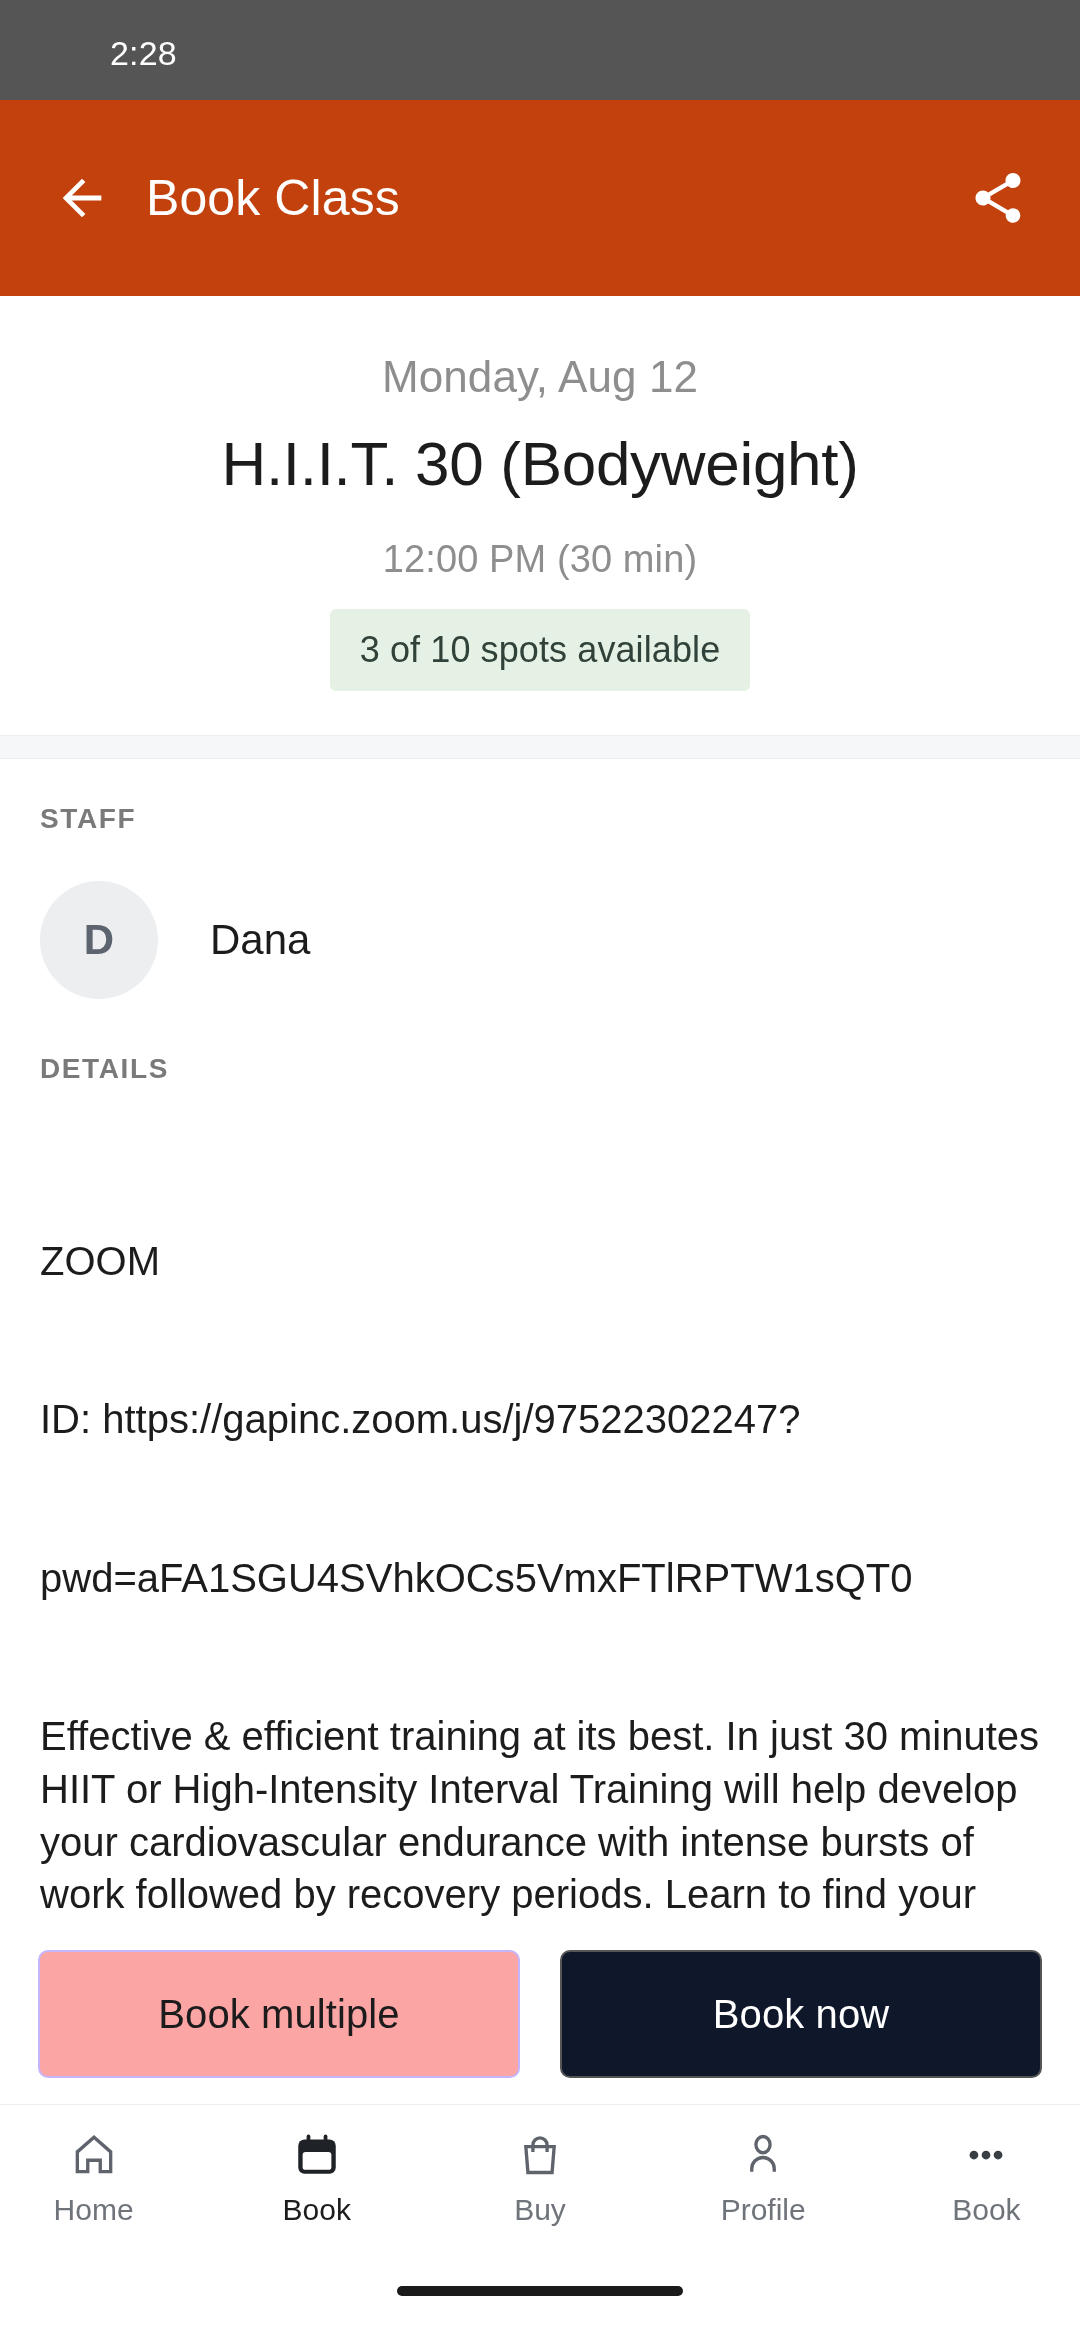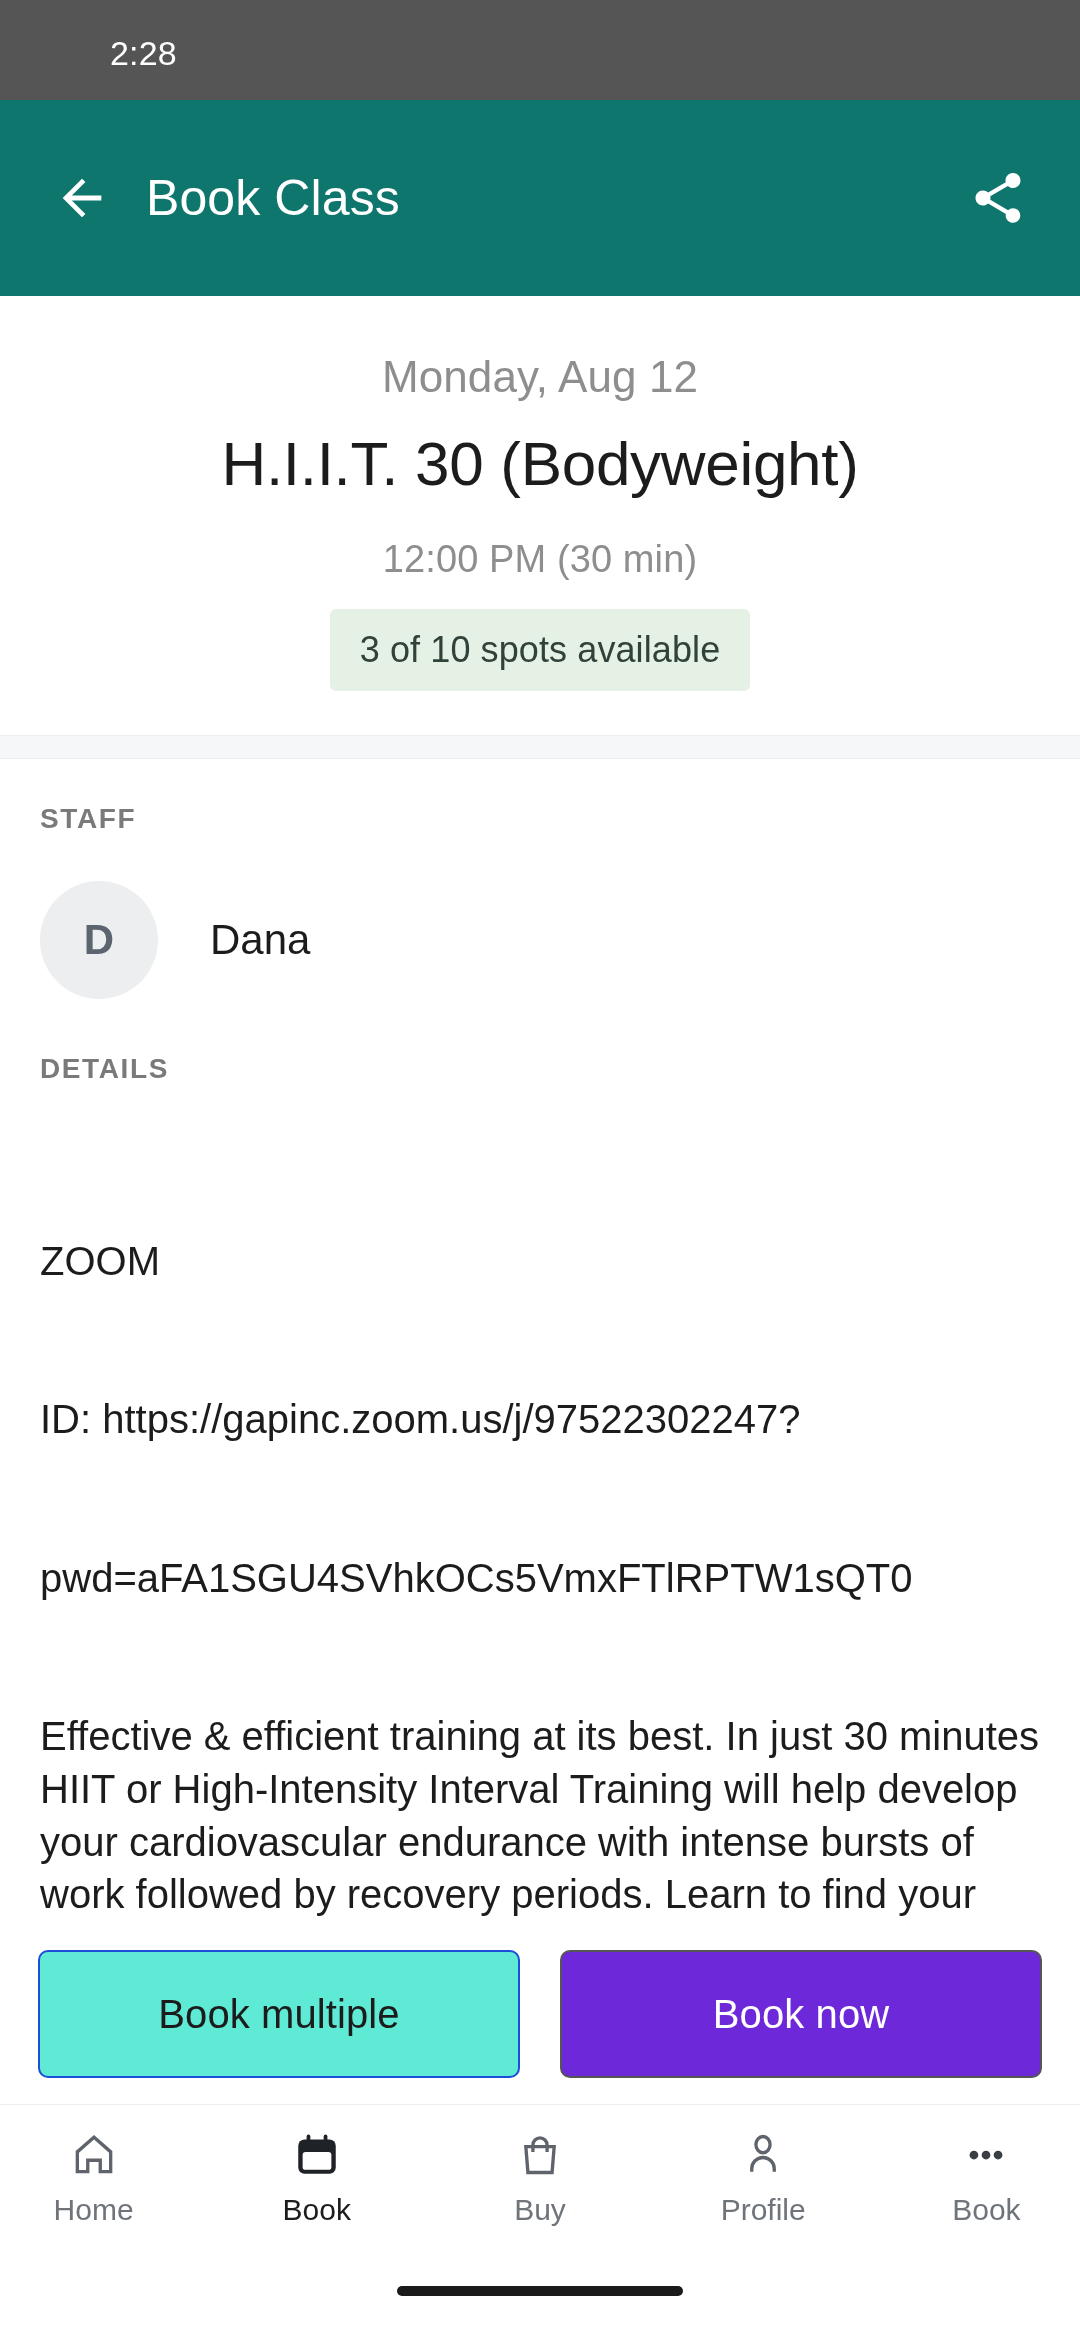--- a/index.html
+++ b/index.html
@@ -35,21 +35,21 @@
     color: #ffffff;
     font-size: 34px;
     letter-spacing: 0.2px;
     margin-left: 62px;
     margin-top: 6px;
   }
 
   
   .app-bar {
     height: 196px;
-    background: #0f766e;
+    background: #c2410c;
     flex: 0 0 196px;
     display: flex;
     align-items: center;
     padding: 0 44px 0 44px;
   }
   .back-btn {
     width: 76px;
     height: 76px;
     display: flex;
     align-items: center;
@@ -194,26 +194,26 @@
     height: 128px;
     border-radius: 10px;
     display: flex;
     align-items: center;
     justify-content: center;
     font-size: 40px;
     cursor: pointer;
     letter-spacing: 0.1px;
   }
   .btn-outline {
-    background: #5eead4;
-    border: 2px solid #1d4ed8;
+    background: #fca5a5;
+    border: 2px solid #c4b5fd;
     color: #1c1c1c;
   }
   .btn-filled {
-    background: #6d28d9;
+    background: #0f172a;
     border: 2px solid #555555;
     color: #ffffff;
   }
 
   
   .bottom-nav {
     flex: 0 0 auto;
     height: 158px;
     background: #ffffff;
     border-top: 1px solid #eceef0;

